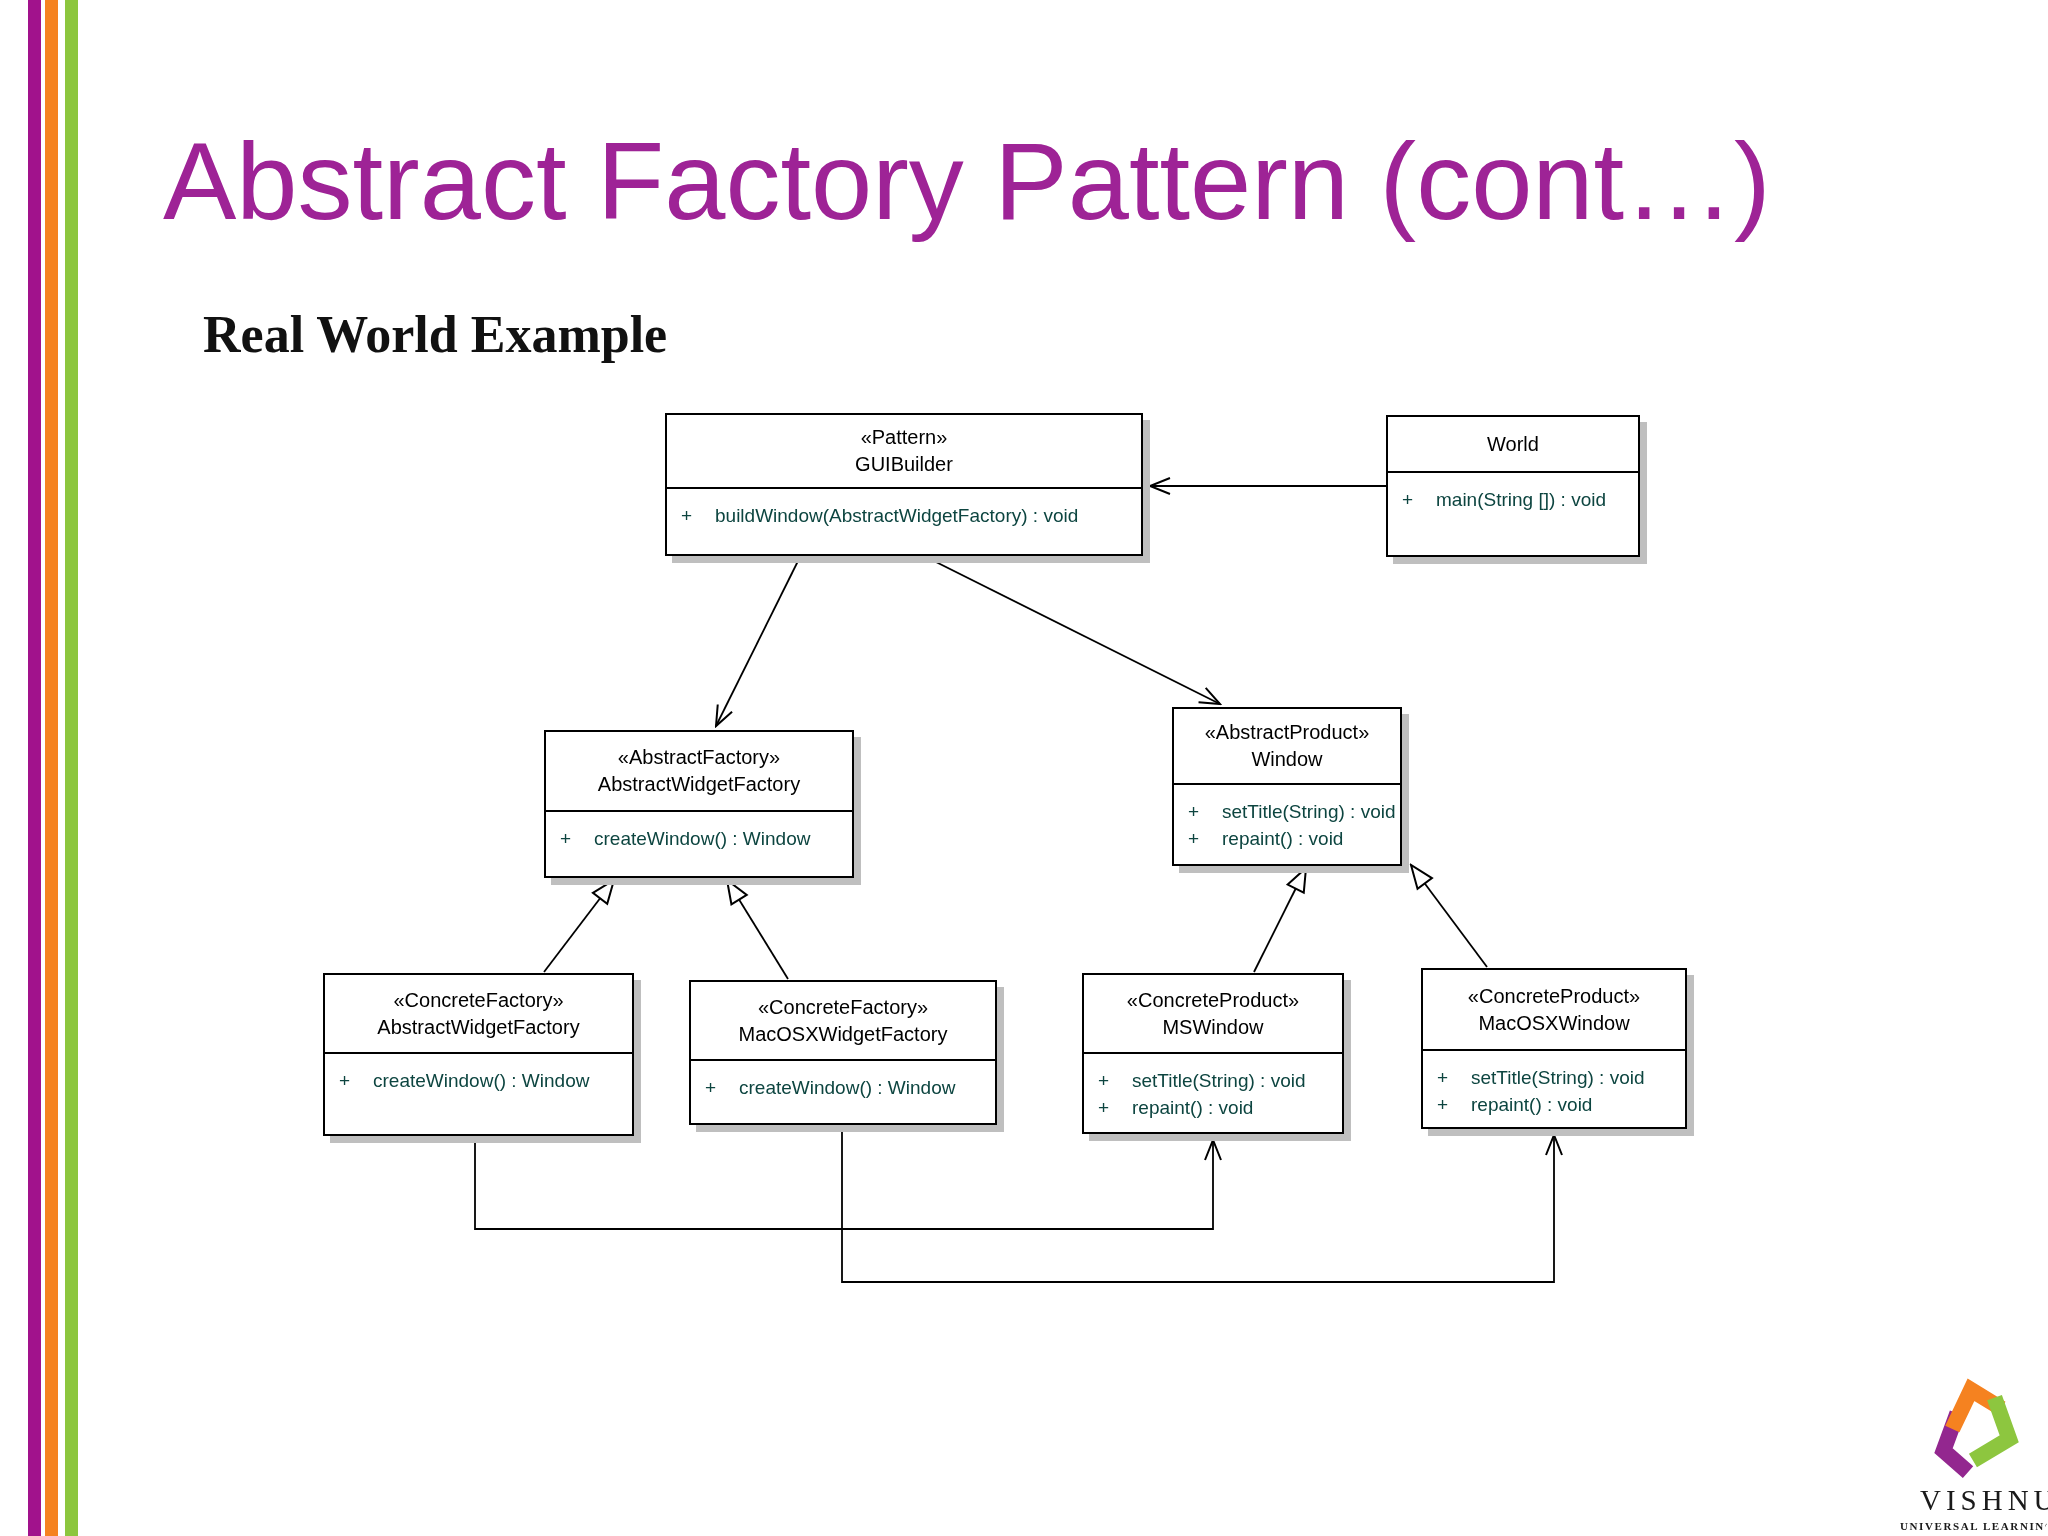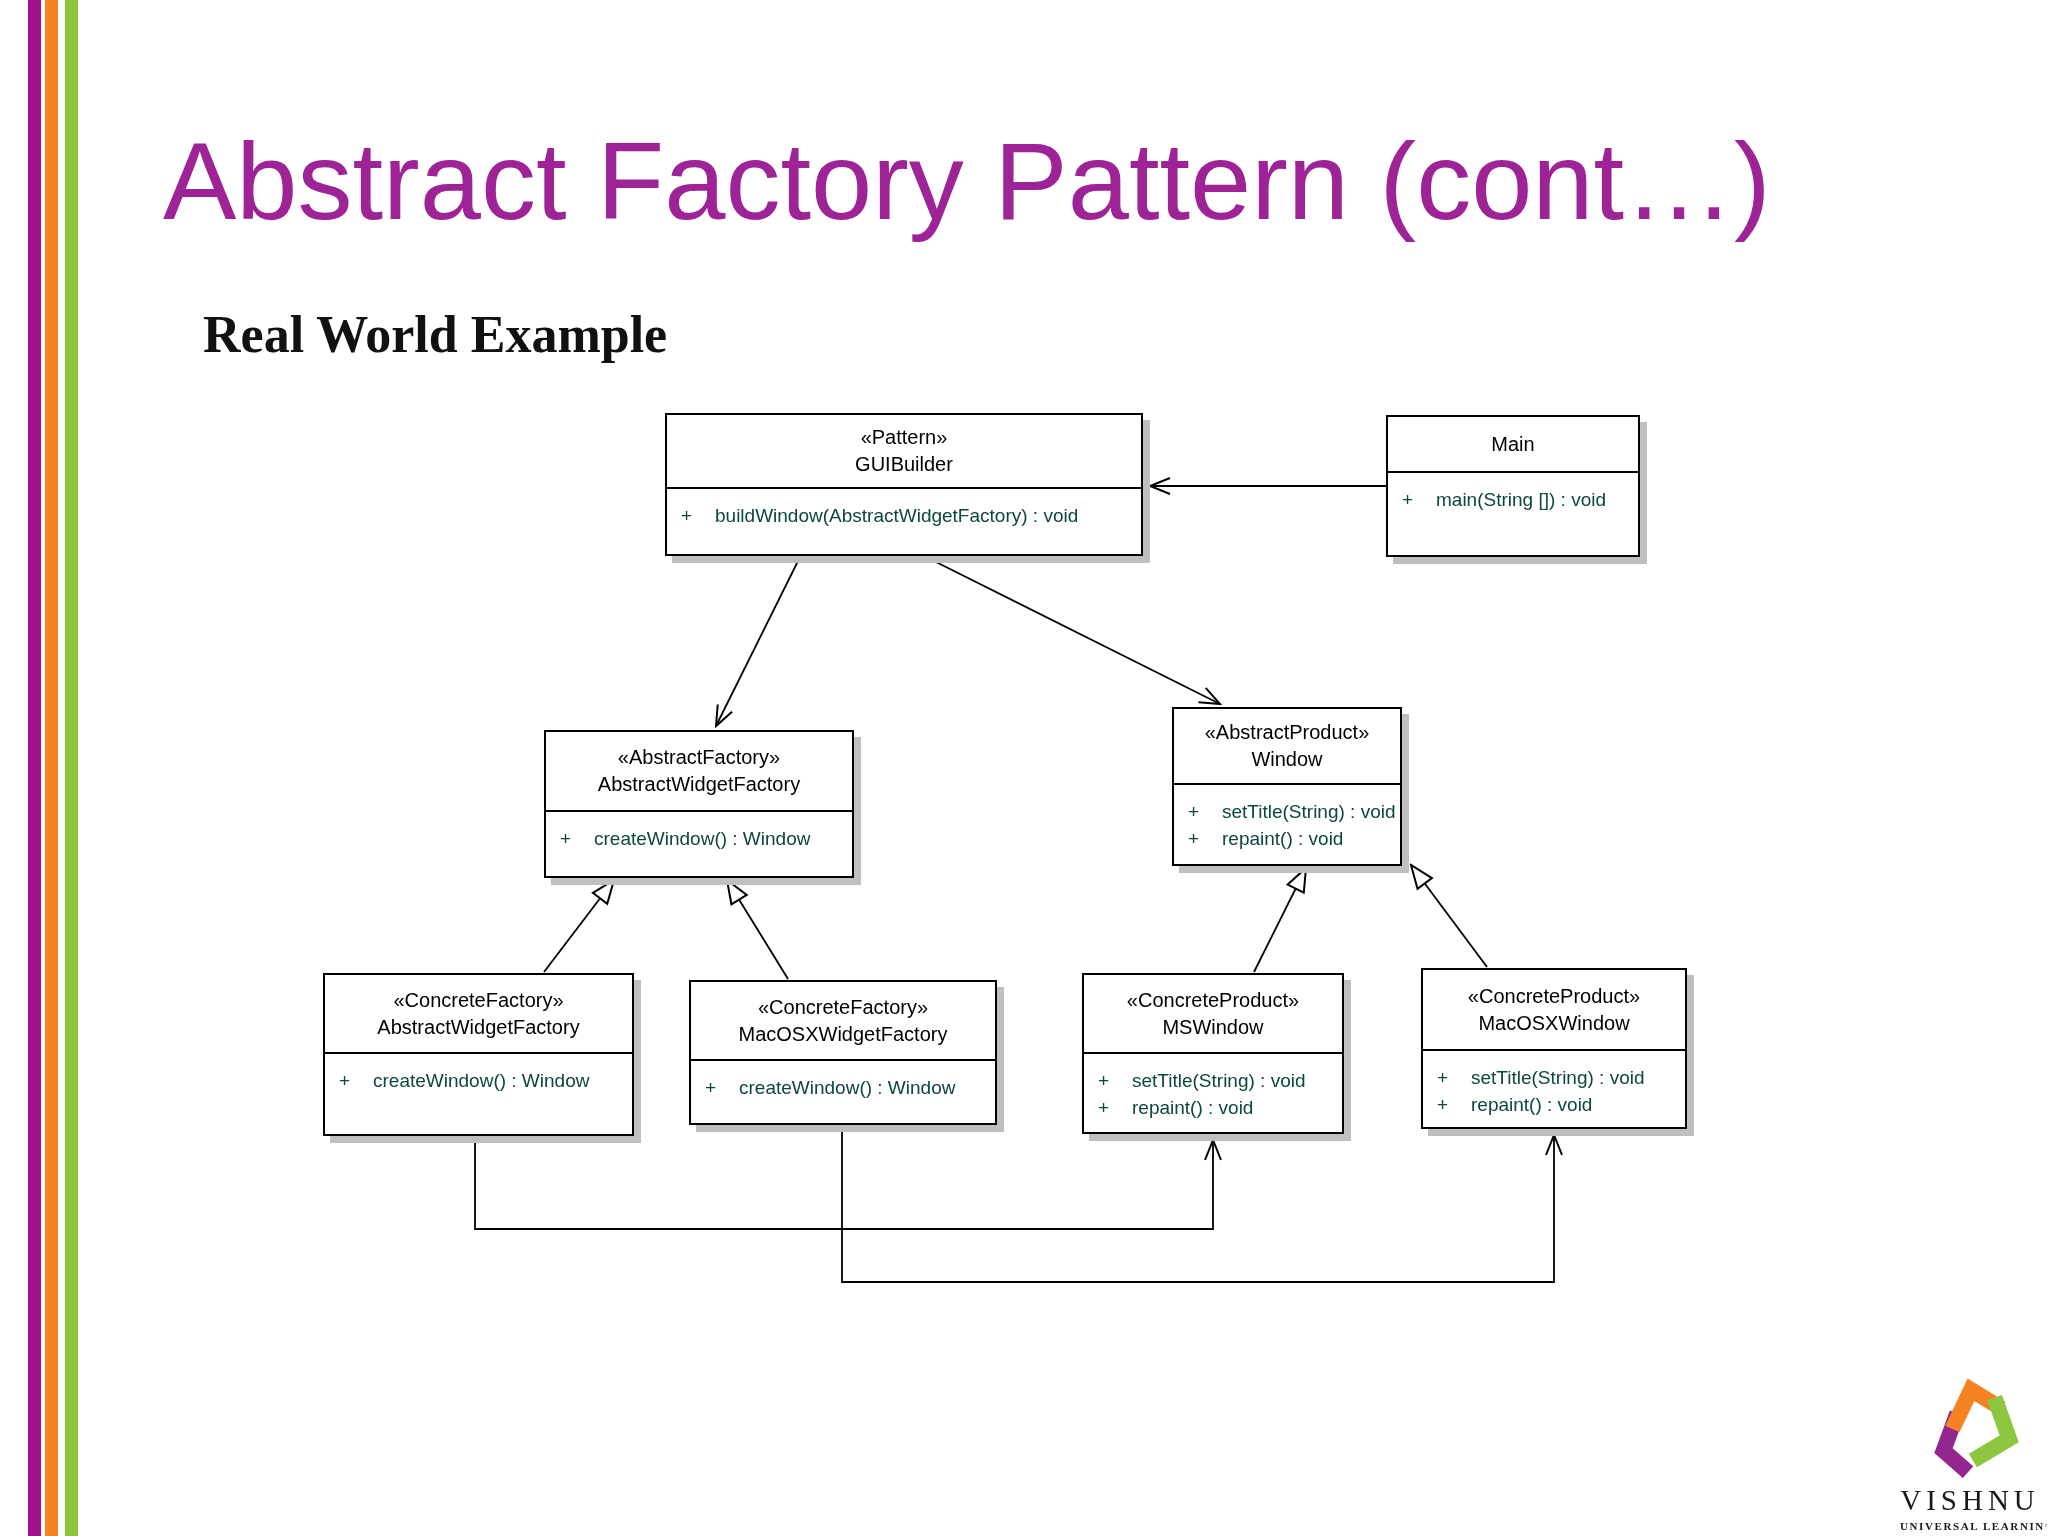--- a/index.html
+++ b/index.html
@@ -21,21 +21,21 @@
   .uml-box .hdr{display:flex;flex-direction:column;align-items:center;justify-content:center;
                 border-bottom:2px solid #000;height:var(--hh);font-size:20px;color:#000;line-height:27px;}
   .uml-box .body{padding:13px 0 0 14px;font-size:19px;color:#0D4540;line-height:27px;}
   .m{display:flex;}
   .m .vis{width:34px;flex:0 0 34px;}
   
   .connectors{position:absolute;left:0;top:0;z-index:2;}
   
   .logo{position:absolute;left:1900px;top:1378px;width:140px;text-align:center;z-index:2;}
   .logo-name{font-family:"Liberation Serif", serif;font-size:29px;letter-spacing:5px;color:#1a1a1a;
-             margin-top:0px;white-space:nowrap;}
+             margin-top:0px;white-space:nowrap;margin-left:20px;}
   .logo-tagline{font-family:"Liberation Serif", serif;font-size:11px;font-weight:700;letter-spacing:1.6px;
                 color:#1a1a1a;margin-top:3px;white-space:nowrap;}
 </style>
 </head>
 <body>
 
 <div class="slide">
 
   <div class="stripe purple"></div>
   <div class="stripe orange"></div>
@@ -78,21 +78,21 @@
     <div class="body">
       <div class="m">
           <span class="vis">+</span>
           <span>buildWindow(AbstractWidgetFactory) : void</span>
         </div>
     </div>
   </div>
 
   <div class="uml-box" style="left:1386px;top:415px;width:254px;height:142px;--hh:54px;">
     <div class="hdr">
-      <div>Main</div>
+      <div>World</div>
     </div>
     <div class="body">
       <div class="m">
           <span class="vis">+</span>
           <span>main(String []) : void</span>
         </div>
     </div>
   </div>
 
   <div class="uml-box" style="left:544px;top:730px;width:310px;height:148px;--hh:78px;">

